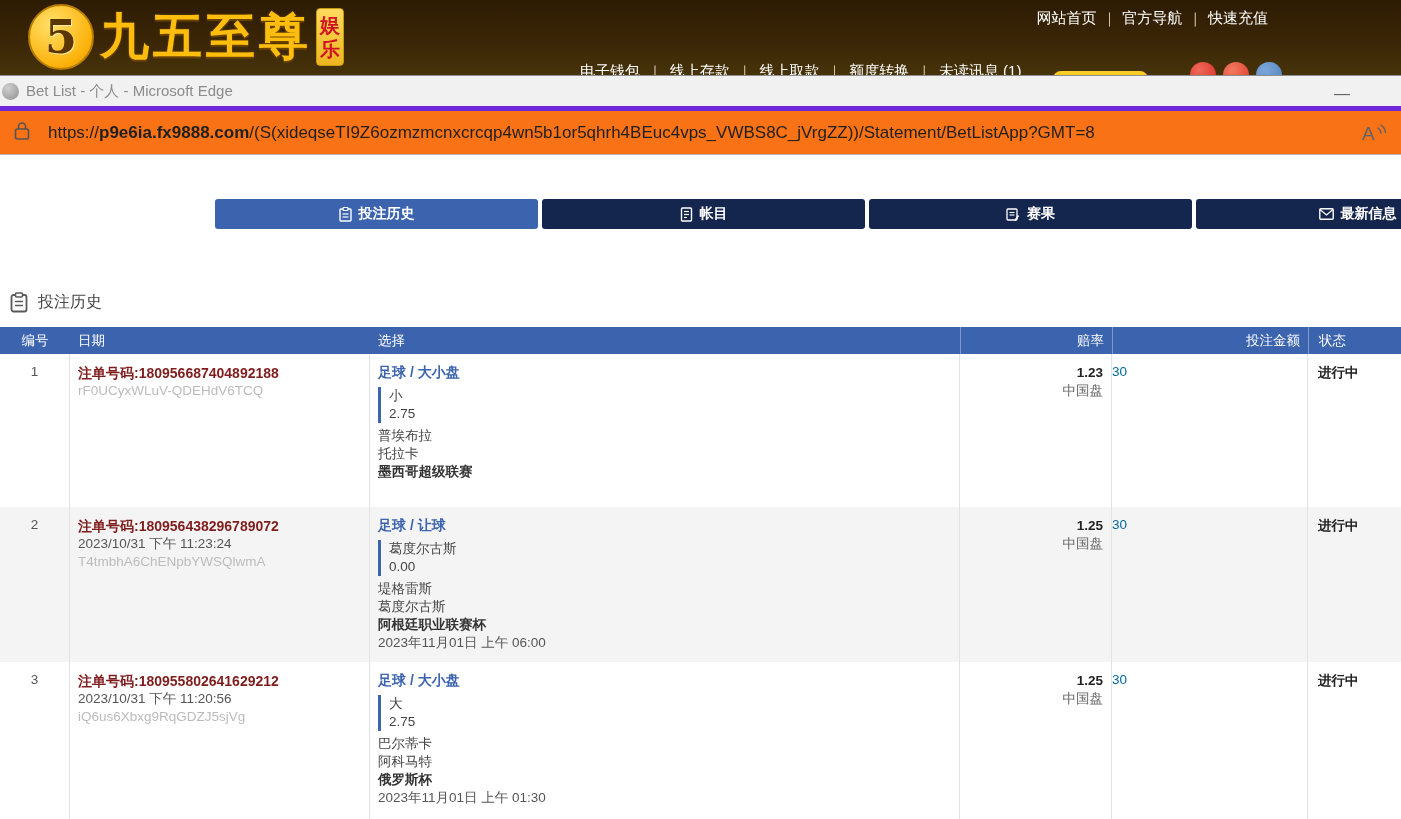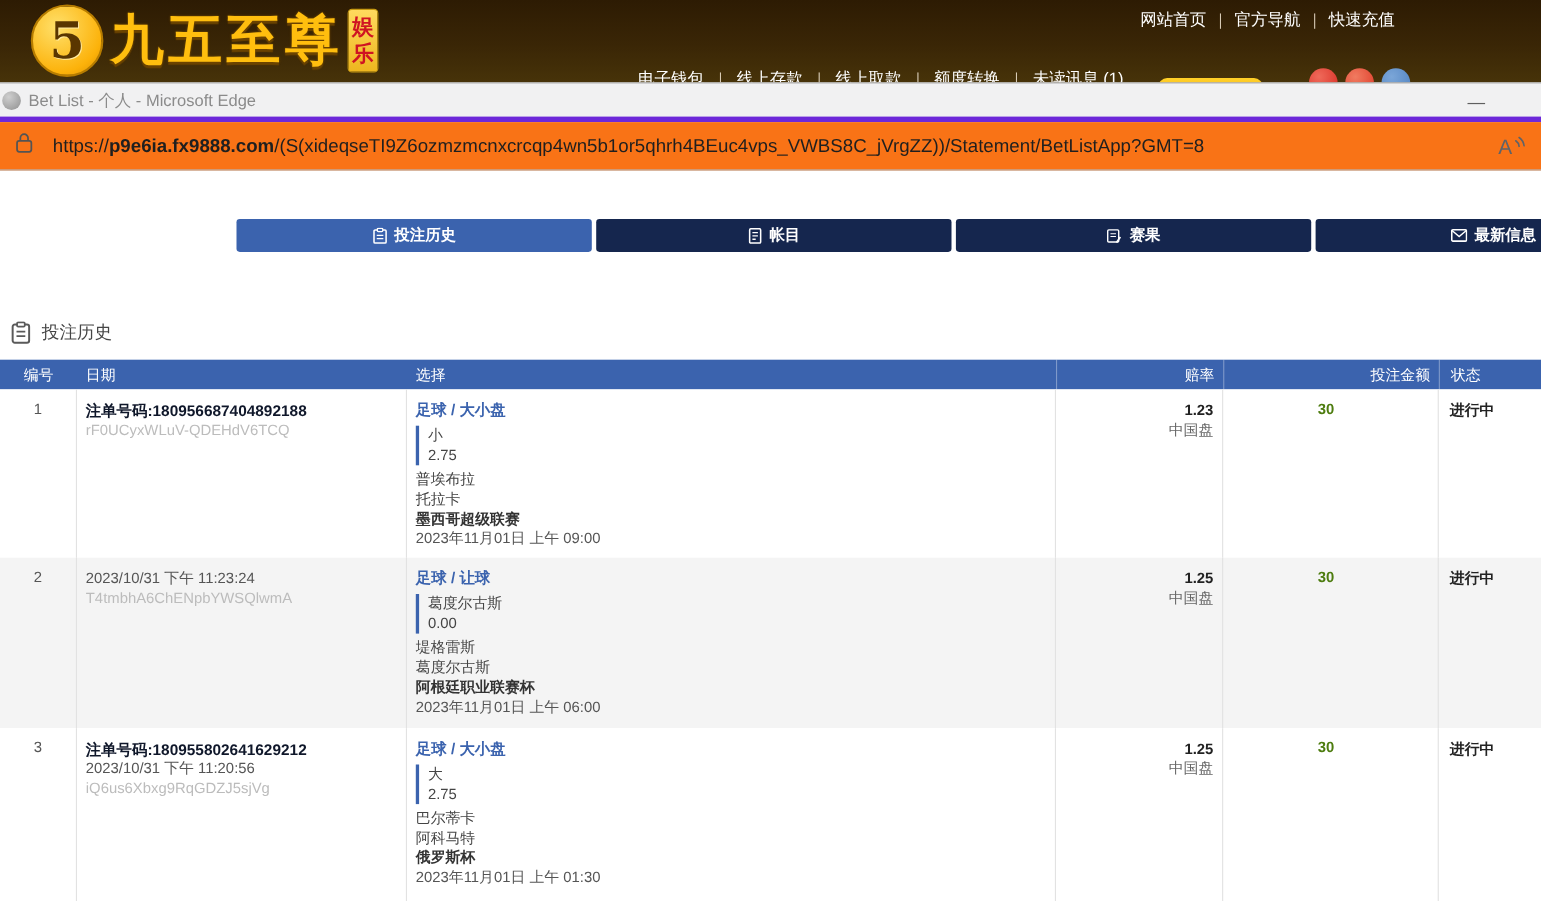--- a/index.html
+++ b/index.html
@@ -76,32 +76,32 @@
   .th-status { padding-left:10px; border-left:1px solid rgba(255,255,255,.35); height:100%; display:flex; align-items:center; }
 
   .trow { background:#fff; }
   .trow.alt { background:#f4f4f4; }
   .trow > .cell { border-right:1px solid #e2e2e2; }
   .trow > .cell:last-child { border-right:none; }
   .r1 { min-height:153px; } .r2 { min-height:155px; } .r3 { min-height:170px; }
 
   .c-no { text-align:center; padding-top:10px; color:#555; }
   .c-date { padding:10px 12px 0 8px; line-height:18px; }
-  .bet-no { font-size:14px; font-weight:bold; color:#0f172a; }
+  .bet-no { font-size:14px; font-weight:bold; color:#7f1d1d; }
   .bet-time { color:#555; }
   .bet-ref { color:#bcbcbc; }
   .c-sel { padding:9px 10px 0 8px; line-height:18px; color:#444; }
   .market { color:#3b63ae; font-weight:bold; font-size:14px; text-decoration:none; cursor:pointer; display:inline-block; }
   .pick-box { border-left:3px solid #3b63ae; padding-left:8px; margin:5px 0 4px 0; }
   .league { font-weight:bold; color:#333; }
   .event-time { color:#555; }
   .c-odds { text-align:right; padding:10px 8px 0 0; line-height:18px; }
   .odds { font-weight:bold; color:#222; }
   .odds-type { color:#666; }
-  .c-amt { text-align:center; padding:10px 8px 0 0; color:#4d7c0f;font-weight:bold; }
+  .c-amt { text-align:left; padding:10px 8px 0 0; color:#0369a1; }
   .c-status { padding:10px 0 0 10px; font-weight:bold; color:#222; }
 </style>
 </head>
 <body>
 
 <div class="site-header">
   <div class="logo">
     <div class="logo-circle">
       <span>5</span>
     </div>
@@ -220,33 +220,33 @@
         </div>
         <div class="cell c-sel">
           <a class="market">足球 / 大小盘</a>
           <div class="pick-box">
             <div>小</div>
             <div>2.75</div>
           </div>
           <div class="team">普埃布拉</div>
           <div class="team">托拉卡</div>
           <div class="league">墨西哥超级联赛</div>
-          <div class="event-time">2023年11月01日 上午 09:00</div>
         </div>
         <div class="cell c-odds">
           <div class="odds">1.23</div>
           <div class="odds-type">中国盘</div>
         </div>
         <div class="cell c-amt">30</div>
         <div class="cell c-status">进行中</div>
       </div>
 
       <div class="trow alt r2">
         <div class="cell c-no">2</div>
         <div class="cell c-date">
+          <div class="bet-no">注单号码:180956438296789072</div>
           <div class="bet-time">2023/10/31 下午 11:23:24</div>
           <div class="bet-ref">T4tmbhA6ChENpbYWSQlwmA</div>
         </div>
         <div class="cell c-sel">
           <a class="market">足球 / 让球</a>
           <div class="pick-box">
             <div>葛度尔古斯</div>
             <div>0.00</div>
           </div>
           <div class="team">堤格雷斯</div>

